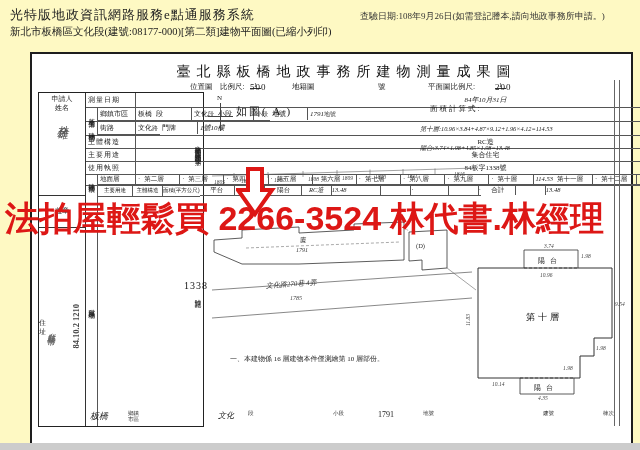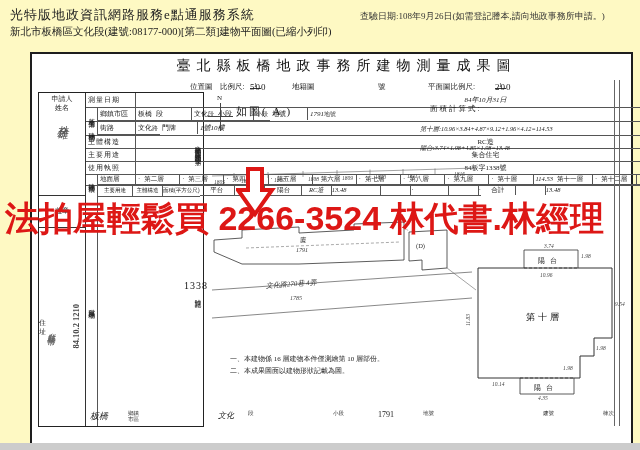--- a/index.html
+++ b/index.html
@@ -2,21 +2,21 @@
 <html><head>
 <meta charset="utf-8">
 <style>
   html,body{margin:0;padding:0;background:#e9e9e9}
   .canvas{position:relative;width:640px;height:450px;background:#fef9c3;overflow:hidden;
           font-family:"Liberation Serif","DejaVu Serif",serif;color:#1b1b1b}
   .hdr1{position:absolute;left:10px;top:6px;font-size:13px;letter-spacing:1px;color:#222}
   .hdr2{position:absolute;left:10px;top:25px;font-size:10.5px;color:#222}
   .hdrdate{position:absolute;left:360px;top:10px;font-size:9px;color:#333}
   .frame{position:absolute;left:30px;top:52px;width:599px;height:389px;border:2px solid #1e1e1e;background:#fff}
-  .title{position:absolute;left:0;right:0;top:3px;text-align:center;padding-left:30px;
+  .title{position:absolute;left:0;right:0;top:9px;text-align:center;padding-left:30px;
          font-size:14px;letter-spacing:6px;color:#111;white-space:nowrap}
   
   .form{position:absolute;left:6px;top:38px;width:164px;height:333px;border:1px solid #222;
         display:flex;font-size:7px;line-height:1;background:#fff}
   .fl{width:46px;border-right:1px solid #333;display:flex;flex-direction:column}
   .fl .box1{height:134px;border-bottom:1px solid #333;display:flex;flex-direction:column;align-items:center}
   .fl .box2{flex:1;display:flex;flex-direction:row;align-items:center}
   .two{padding-top:2px;text-align:center;line-height:1.3}
   .vname{flex:1;writing-mode:vertical-rl;text-orientation:upright;font-size:11px;color:#555;
          font-style:italic;letter-spacing:2px;padding-top:3px}
@@ -366,21 +366,20 @@
     <div class="calc2 hw">陽台:3.74×1.98+4.85×1.98=13.48</div>
 
     <div class="sidenote">
       <span class="vt">主建物平面圖及建物面積係使字第</span>
     </div>
     <div class="sn-num">1338</div>
     <div class="sidenote2">號註記</div>
 
     <div class="notes">
       <div>一、本建物係 16 層建物本件僅測繪第 10 層部份。</div>
-      <div>二、本成果圖面以建物形狀記載為圖。</div>
     </div>
 
     <div class="vline"></div>
 
     <svg class="siteplan" width="285" height="172" viewBox="0 0 285 172">
       <line x1="8" y1="16" x2="272" y2="8" stroke="#666" stroke-width="0.6"></line>
       <g stroke="#666" stroke-width="0.6">
         <line x1="30" y1="13" x2="30" y2="19"></line>
           <line x1="64" y1="12" x2="64" y2="18"></line>
         <line x1="99" y1="11" x2="99" y2="17"></line>

